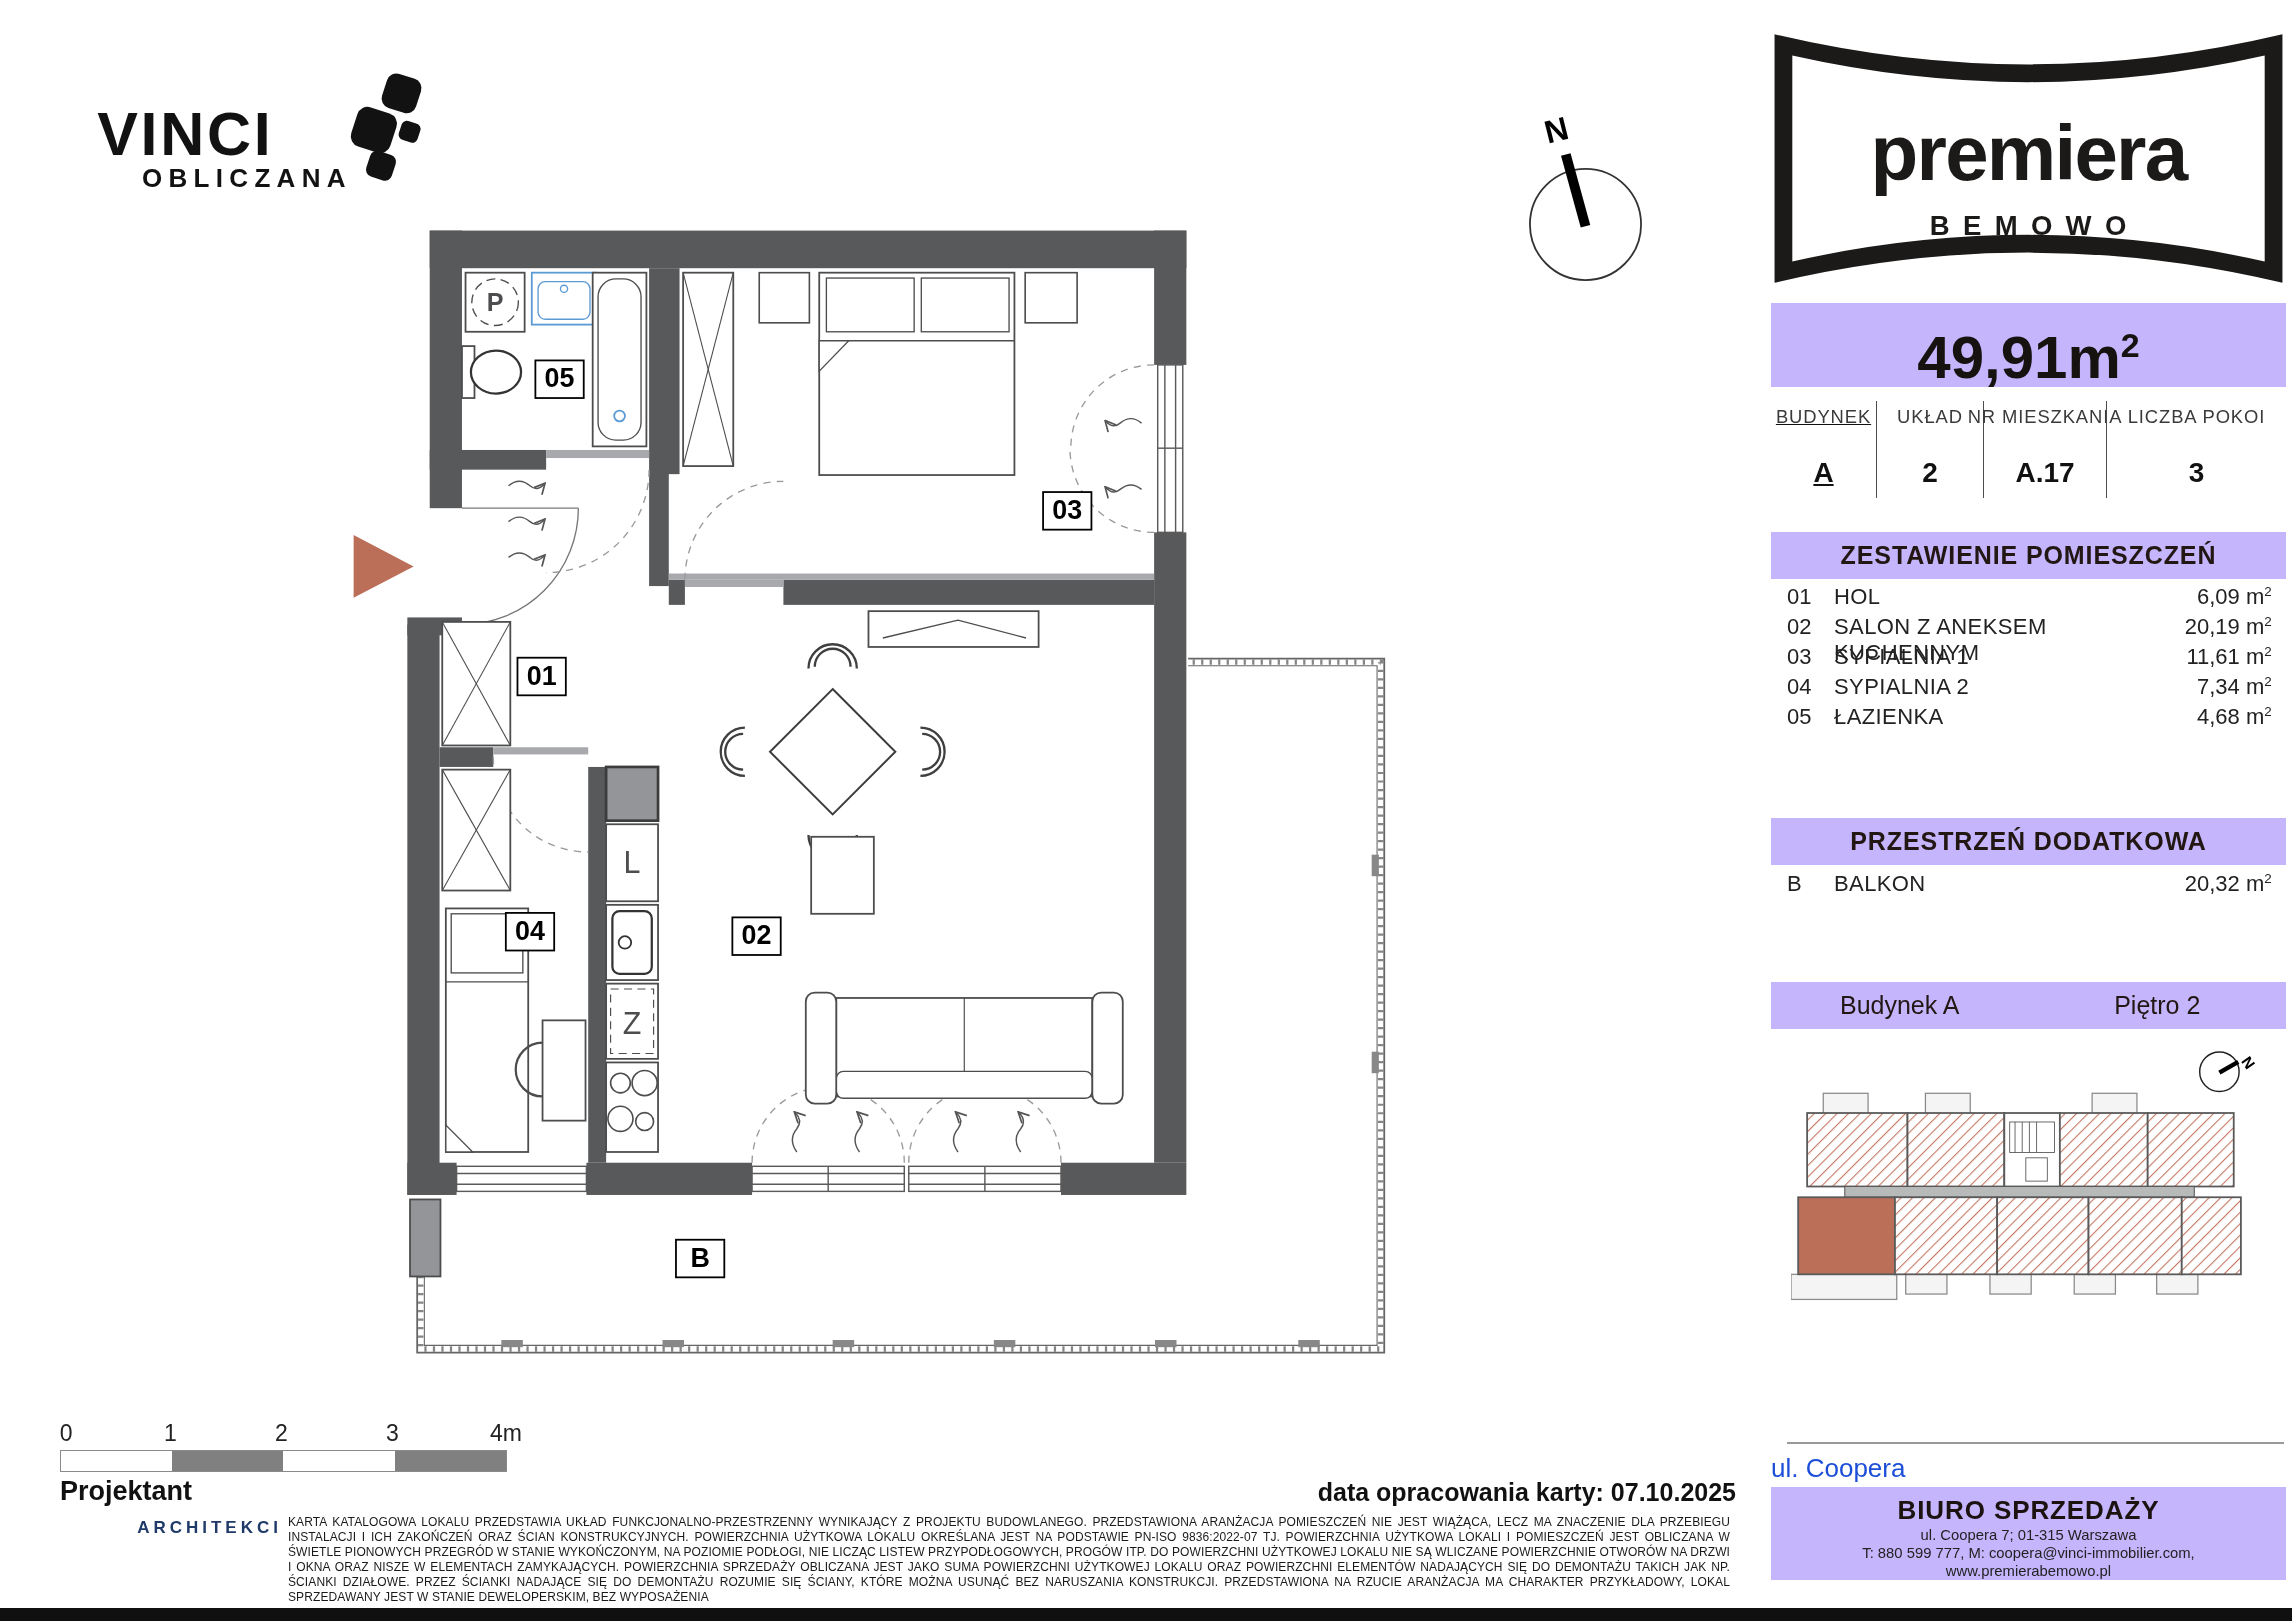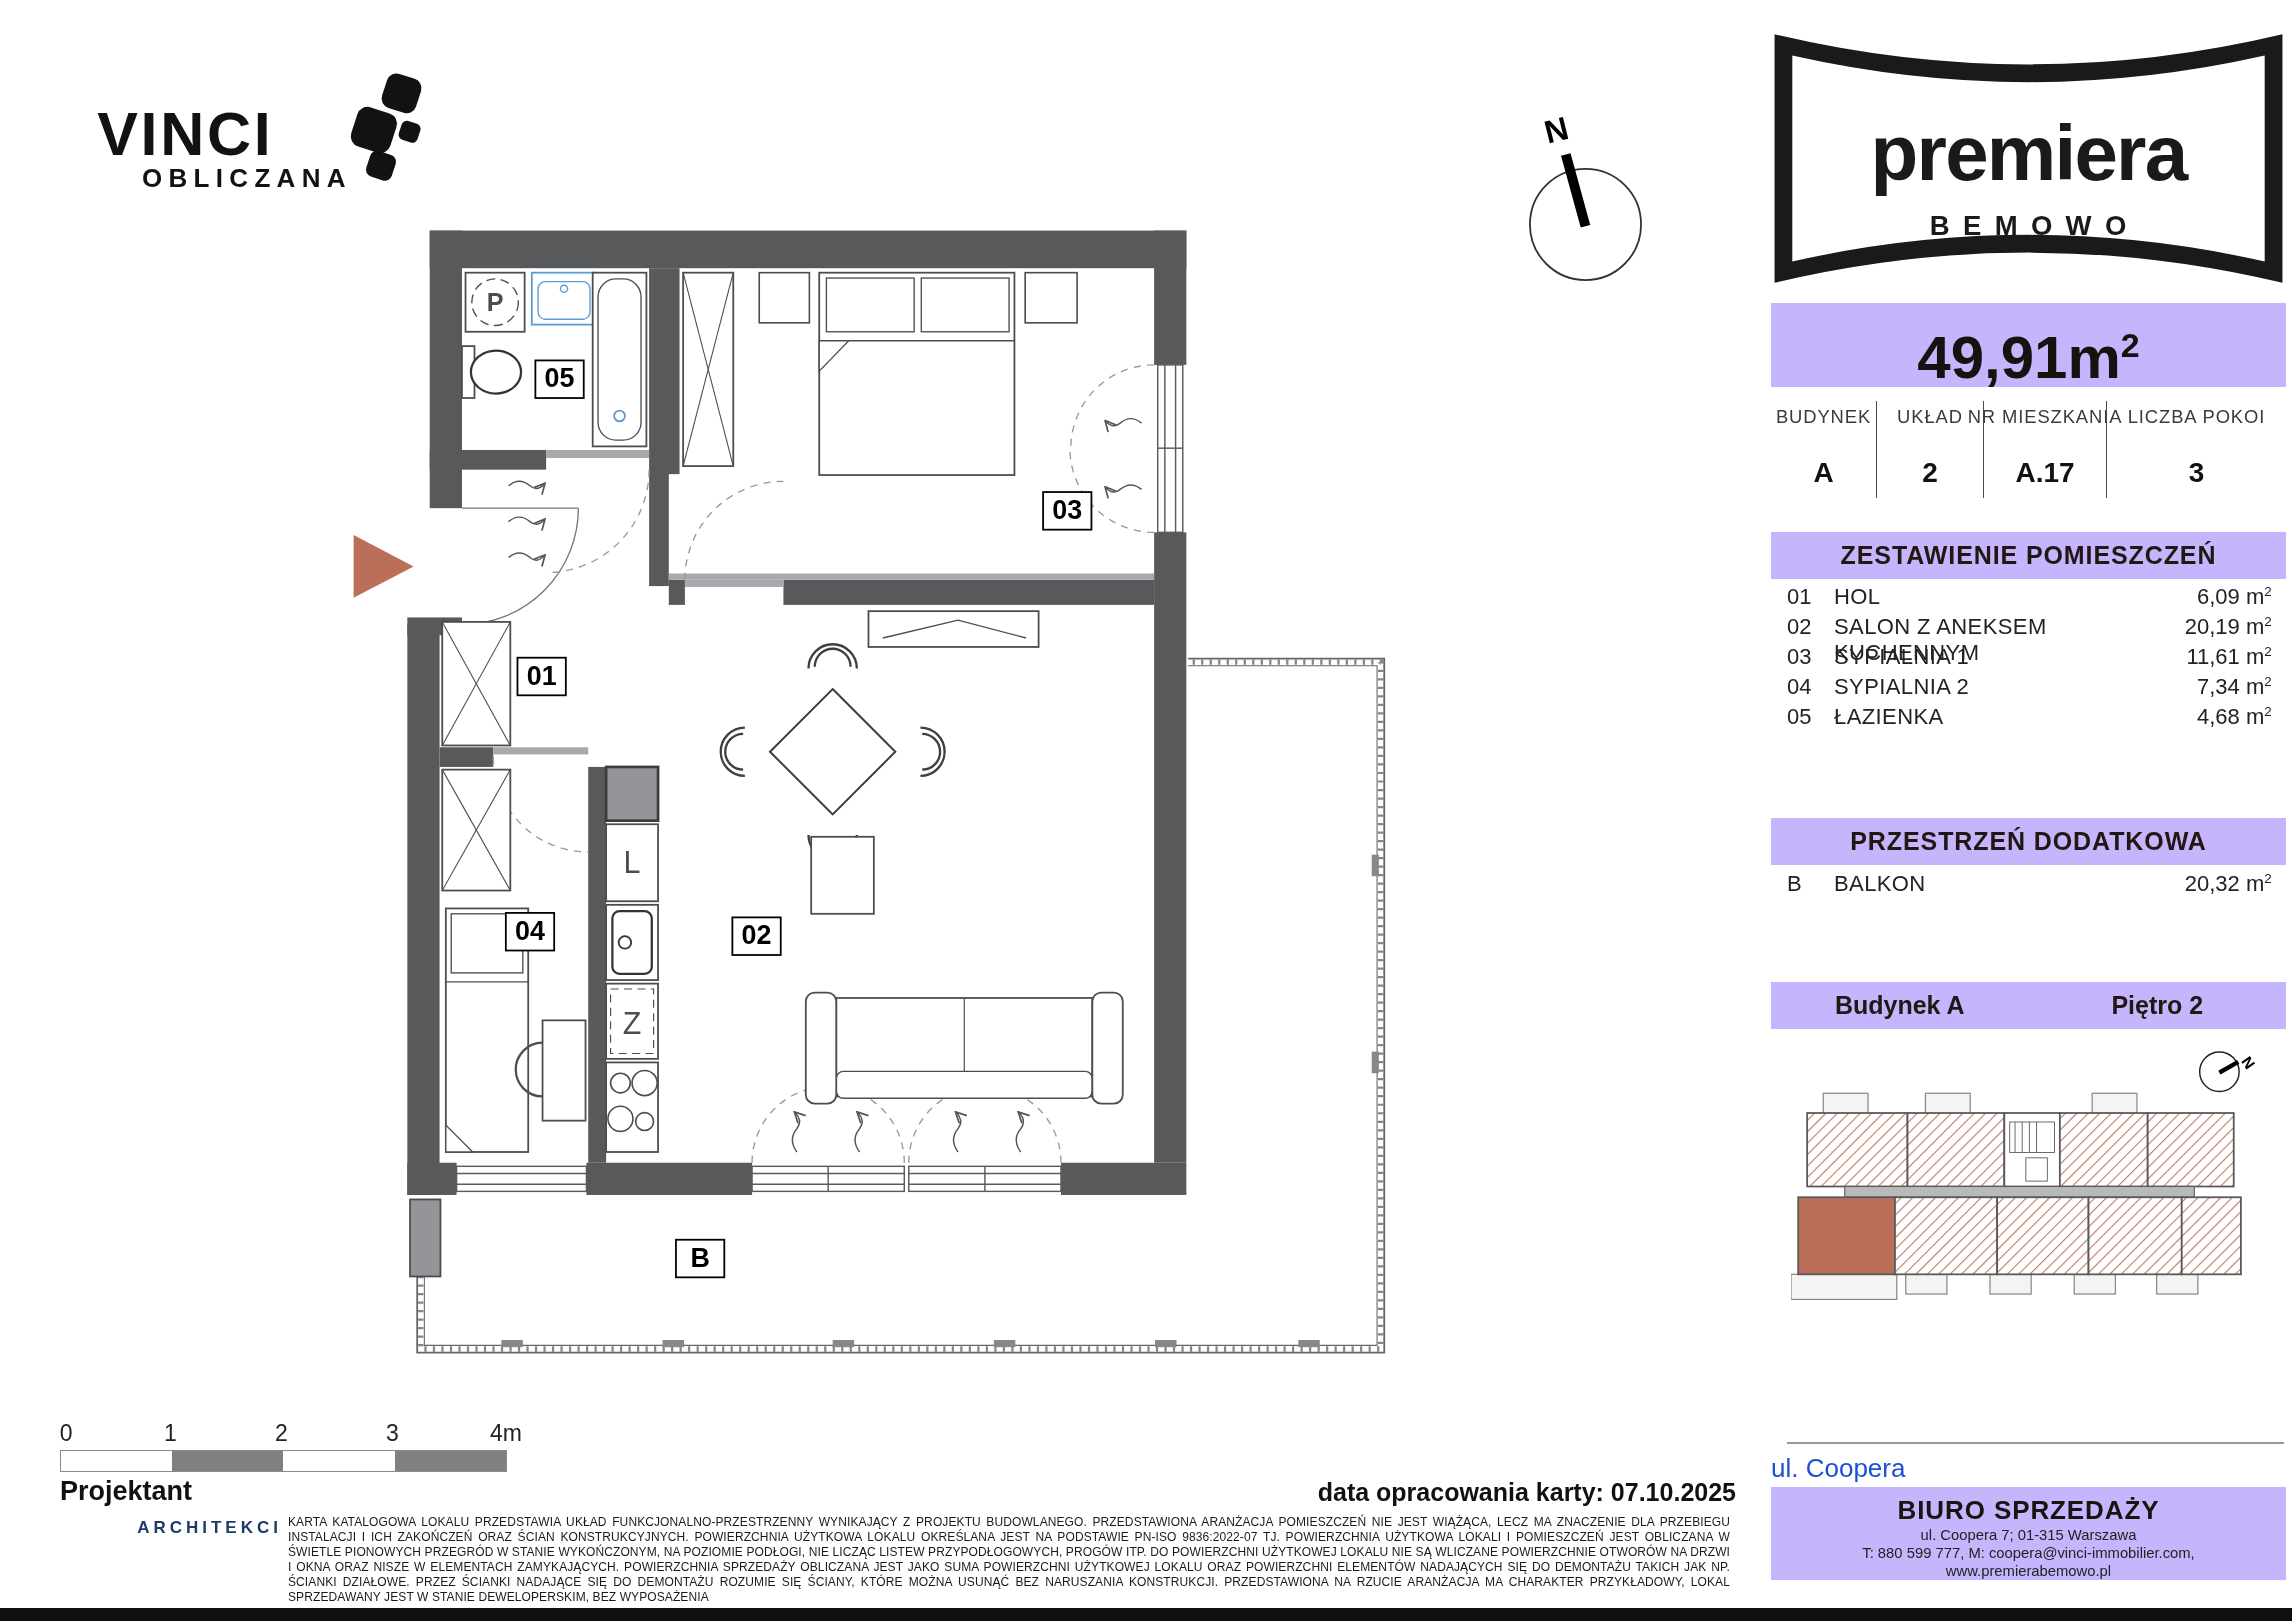--- a/index.html
+++ b/index.html
@@ -18,21 +18,21 @@
              align-items:center;padding:5.4px 0 9px 0;box-sizing:border-box;}
   .info-cell + .info-cell{border-left:1.8px solid #4c4c4c;}
   .info-label{font-size:18.4px;color:#3a3a3a;letter-spacing:0.9px;white-space:nowrap;}
   .info-value{font-size:28px;font-weight:700;color:#111;}
   .sec-header{height:47px;line-height:47px;text-align:center;font-size:25px;font-weight:700;color:#221712;letter-spacing:0.9px;}
   .room-row{display:flex;align-items:baseline;height:30px;font-size:22px;color:#222;}
   .rno{width:47px;padding-left:16px;}
   .rname{flex:1;letter-spacing:0.4px;}
   .rarea{padding-right:14.3px;white-space:nowrap;}
   .rarea sup{font-size:13.4px;}
-  .locbar{display:flex;height:47px;line-height:47px;font-size:25px;font-weight:700;color:#221712;}
+  .locbar{display:flex;height:47px;line-height:47px;font-size:25px;font-weight:400;color:#221712;}
   .locbar span{flex:1;text-align:center;}
   .street{font-size:26px;color:#1d4ed8;}
   .sales{box-sizing:border-box;text-align:center;padding-top:8px;}
   .sales-title{font-size:26px;font-weight:700;color:#1c1310;letter-spacing:0.9px;}
   .sales-line{font-size:14.8px;line-height:18px;color:#222;}
   
   .tick-label{font-size:23px;color:#222;}
   .projektant{font-size:27px;font-weight:700;color:#111;}
   .ako-name{font-size:72px;font-weight:800;color:#1f3a68;letter-spacing:0.9px;line-height:72px;}
   .ako-sub{font-size:17px;font-weight:700;color:#1f3a68;letter-spacing:4px;}
@@ -347,21 +347,21 @@
          M24,32 Q290,92 556,32 L556,264 Q290,204 24,264 Z"></path>
     <text x="290" y="172" font-size="88" font-weight="800" text-anchor="middle" fill="#1c1a19" letter-spacing="-2">premiera</text>
     <text x="297" y="234" font-size="31" font-weight="700" text-anchor="middle" fill="#1c1a19" letter-spacing="15">BEMOWO</text>
   </svg>
 
   <div class="abs accent-box" style="left:1771px;top:303px;width:515px;height:84px;">
     <div class="badge-text"><span>49,91</span><span>m</span><sup>2</sup></div>
   </div>
 
   <div class="abs info-table" style="left:1771px;top:401px;">
-    <div class="info-cell" style="width:105px;">
+    <div class="info-cell" style="width:105px;text-decoration:underline;">
       <span class="info-label">BUDYNEK</span>
       <span class="info-value">A</span>
     </div>
     <div class="info-cell" style="width:107px;">
       <span class="info-label">UKŁAD</span>
       <span class="info-value">2</span>
     </div>
     <div class="info-cell" style="width:123px;">
       <span class="info-label">NR MIESZKANIA</span>
       <span class="info-value">A.17</span>

